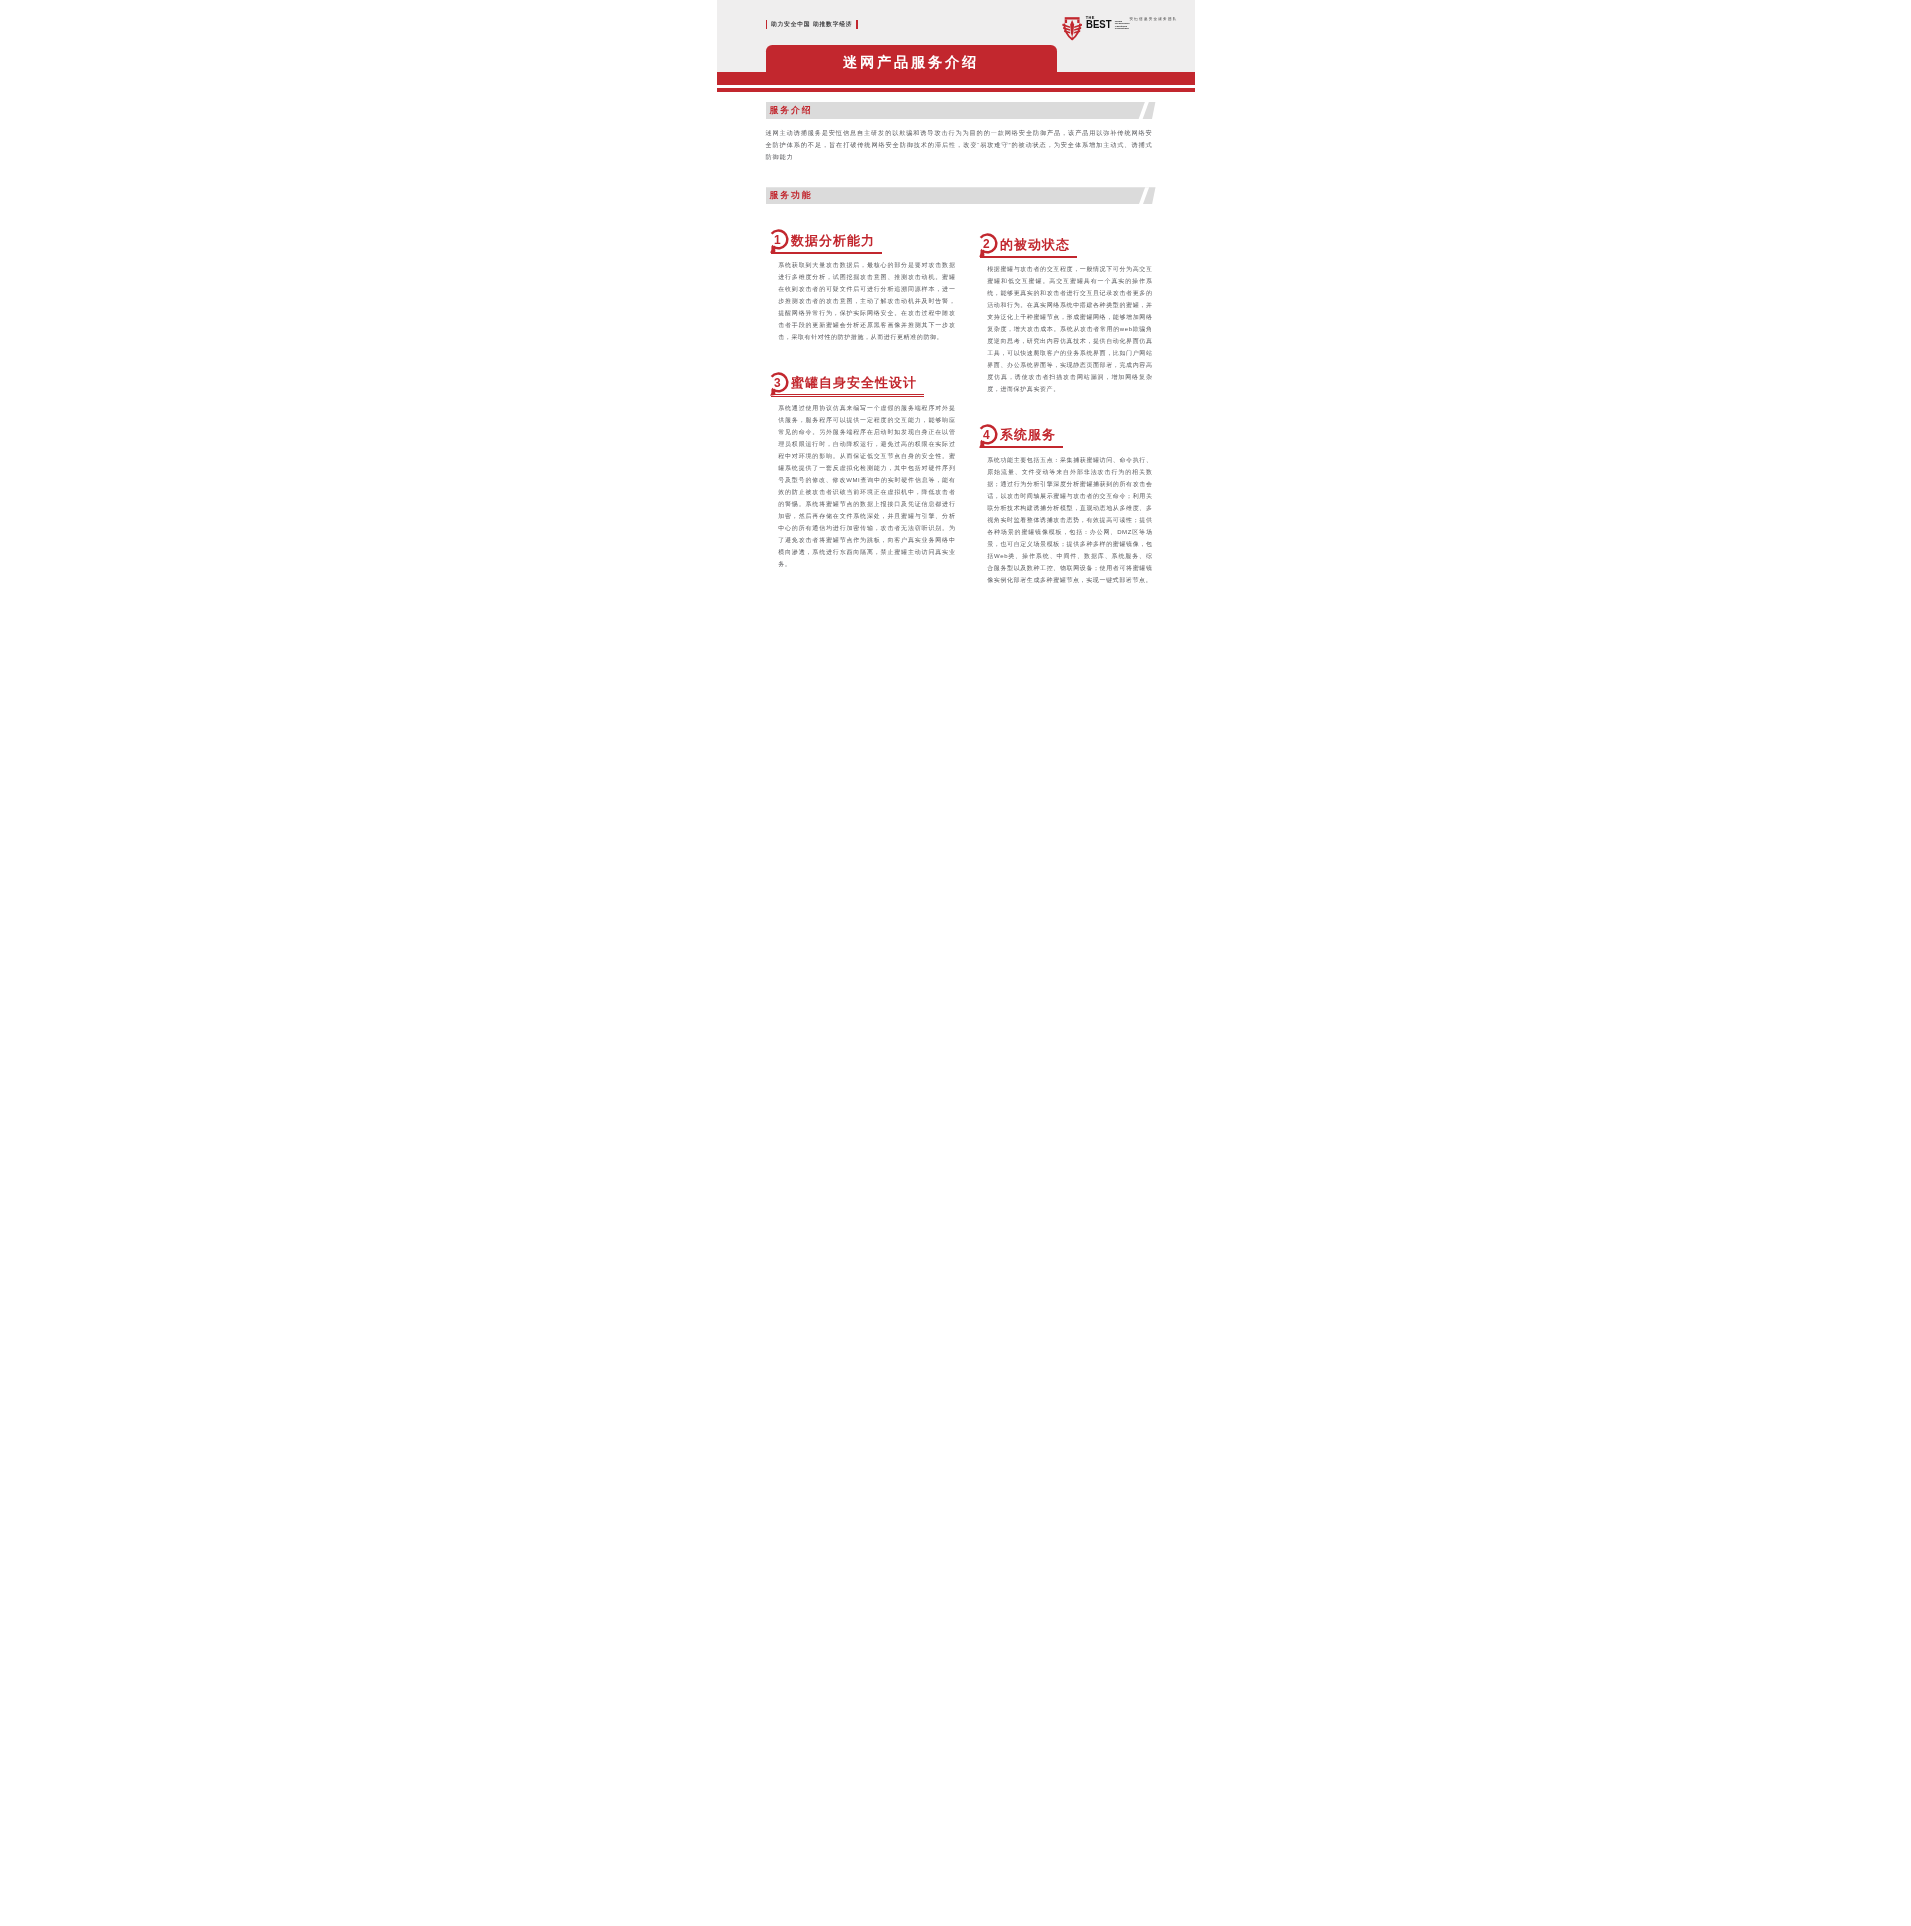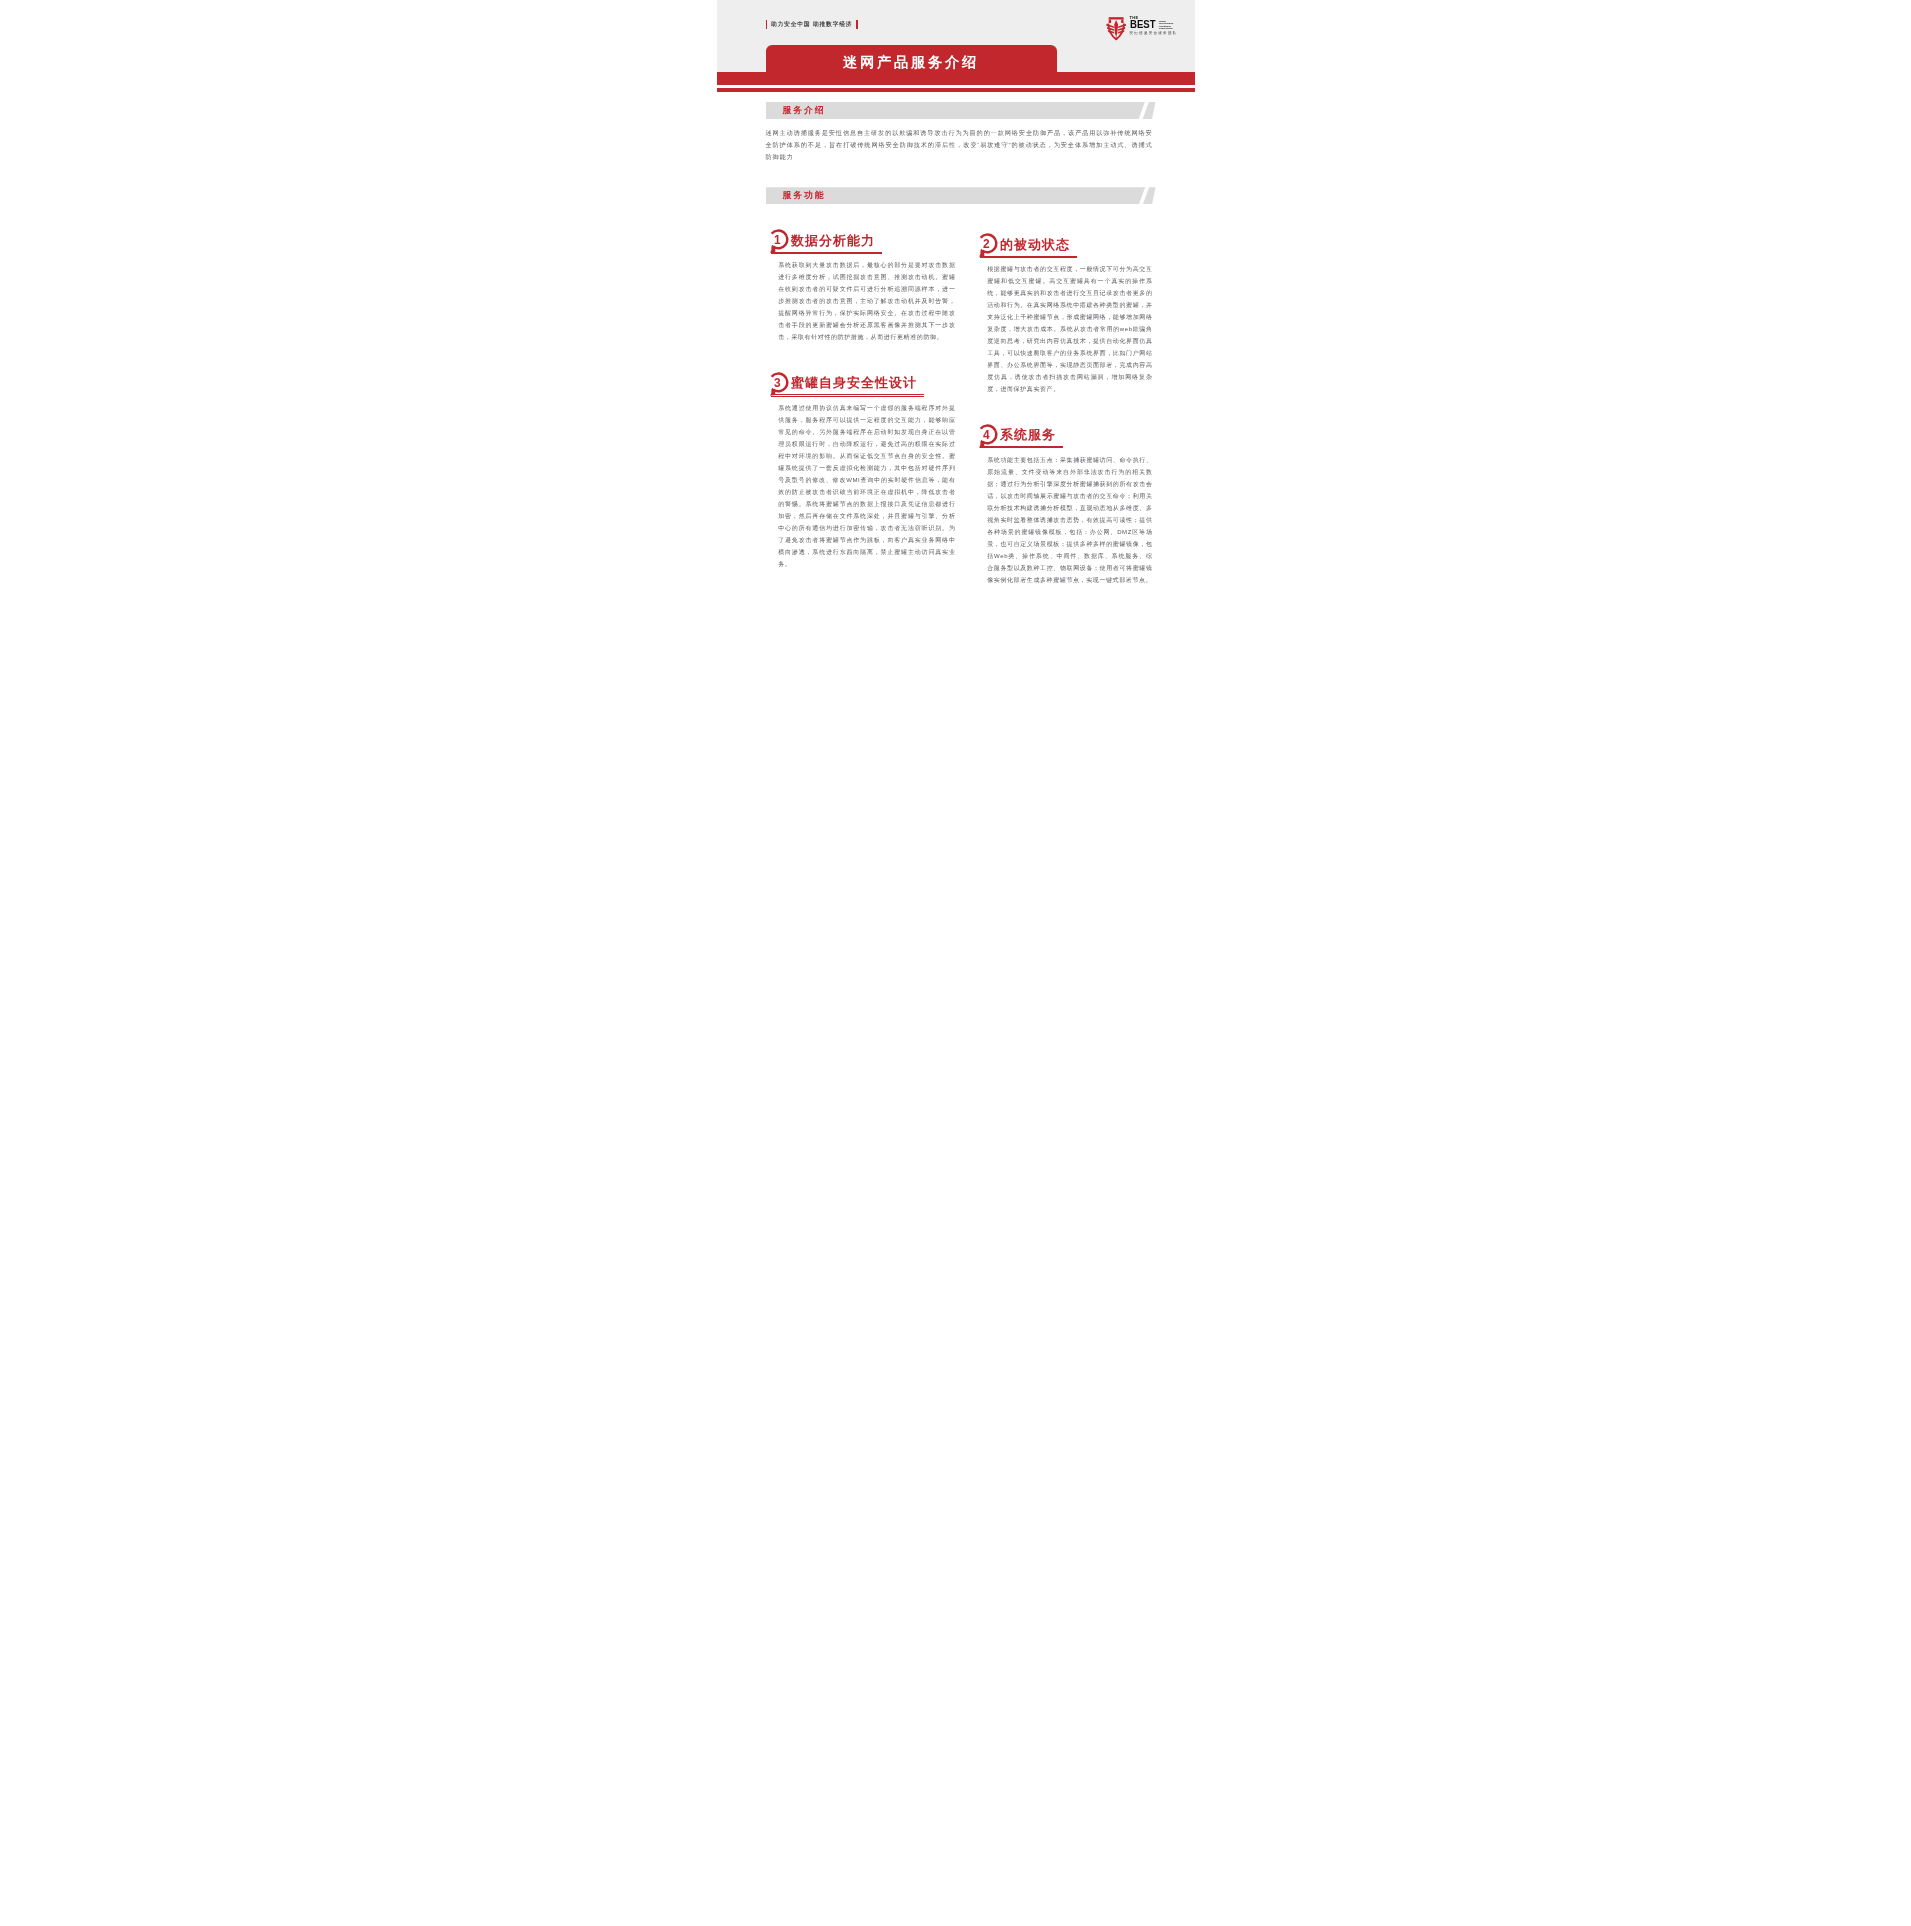--- a/index.html
+++ b/index.html
@@ -16,42 +16,42 @@
 
   
   .topzone{background:var(--top-gray);padding-top:15.4px;}
   .topbar{display:flex;justify-content:space-between;align-items:flex-start;padding:0 17px 0 49px;height:30px;}
   .tagline{display:flex;align-items:center;gap:3.9px;margin-top:4.6px;}
   .tick{width:1.5px;height:8.5px;background:var(--brand-red);display:inline-block;}
   .tagline-text{font-size:5.8px;font-weight:bold;color:#3b3b3d;letter-spacing:0.8px;}
 
   .logo{display:flex;align-items:flex-start;gap:2.3px;margin-top:0.8px;}
   .emblem{width:22.3px;height:25px;display:block;}
-  .logo-text{display:flex;flex-direction:column;justify-content:space-between;}
+  .logo-text{display:flex;flex-direction:row;justify-content:space-between;}
   .logo-row{display:flex;align-items:flex-start;gap:1.5px;}
   .logo-the{font-size:3.9px;font-weight:bold;color:#111;line-height:3.9px;letter-spacing:0.4px;}
   .logo-best{font-size:10.4px;font-weight:bold;color:#111;line-height:9.2px;letter-spacing:0;transform:scaleX(.92);transform-origin:left;}
   .logo-words{display:flex;flex-direction:column;justify-content:flex-start;padding-top:3.5px;}
   .logo-words span{font-size:2.3px;font-weight:bold;color:#222;line-height:2.5px;}
   .logo-cn{font-size:3.5px;color:#333;letter-spacing:1.3px;margin-top:1.2px;white-space:nowrap;}
 
   
   .banner-tab{margin-left:49px;width:291px;height:27px;background:var(--brand-red);
     border-radius:6.2px 6.2px 0 0;display:flex;align-items:flex-end;justify-content:center;}
   .banner-tab h1{color:#fff;font-size:14.3px;font-weight:bold;letter-spacing:2.7px;}
   .banner-band{height:13px;background:var(--brand-red);}
   .banner-gap{height:2.7px;background:#fff;}
   .banner-stripe{height:3.5px;background:var(--brand-red);}
 
   
   .section-bar{position:relative;margin-left:49px;width:390px;height:17.3px;background:var(--bar-gray);
     clip-path:polygon(0 0,100% 0,calc(100% - 3.5px) 100%,0 100%);}
   .section-bar::after{content:"";position:absolute;top:-1.2px;bottom:-1.2px;right:9.2px;width:4.2px;background:#fff;
     transform:skewX(-20deg);}
-  .section-bar span{display:block;line-height:17.3px;padding-left:17px;font-size:8.9px;font-weight:bold;
+  .section-bar span{display:block;line-height:17.3px;padding-left:4px;font-size:8.9px;font-weight:bold;
     color:var(--brand-red);letter-spacing:1.9px;}
 
   
   .intro{margin-top:10px;}
   .intro-text{margin:8.5px 42px 0 49px;font-size:6.2px;line-height:11.6px;letter-spacing:0.8px;
     text-align:justify;color:var(--text-gray);}
 
   
   .functions{margin-top:25px;}
   .columns{display:flex;margin:25px 0 0 49px;gap:19px;}

